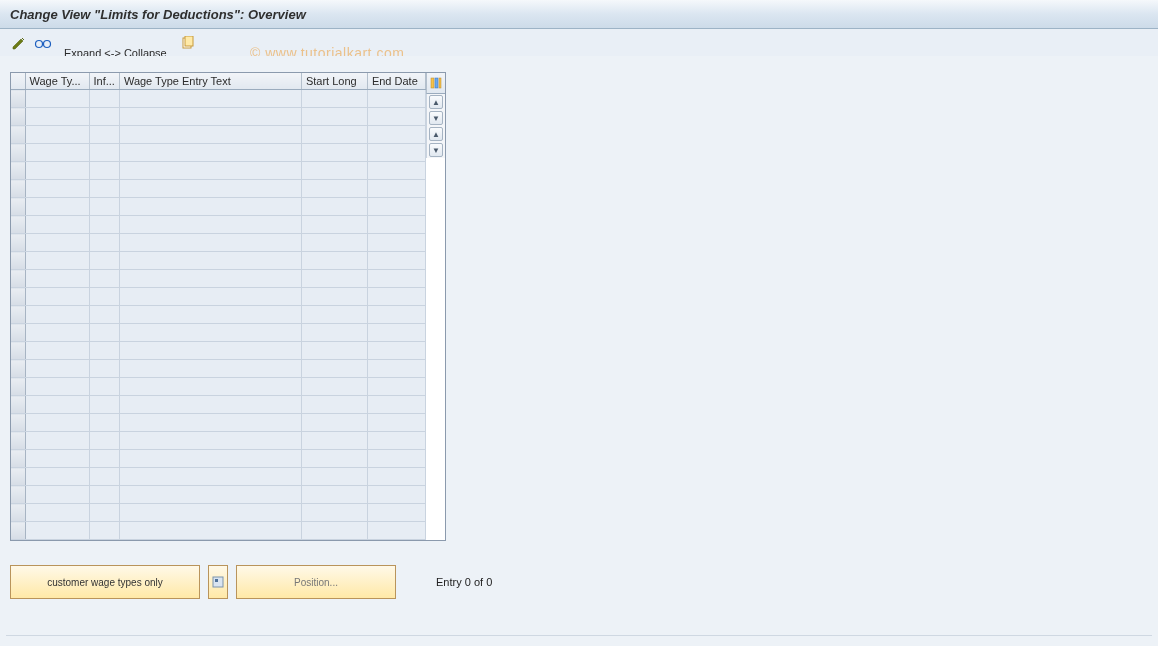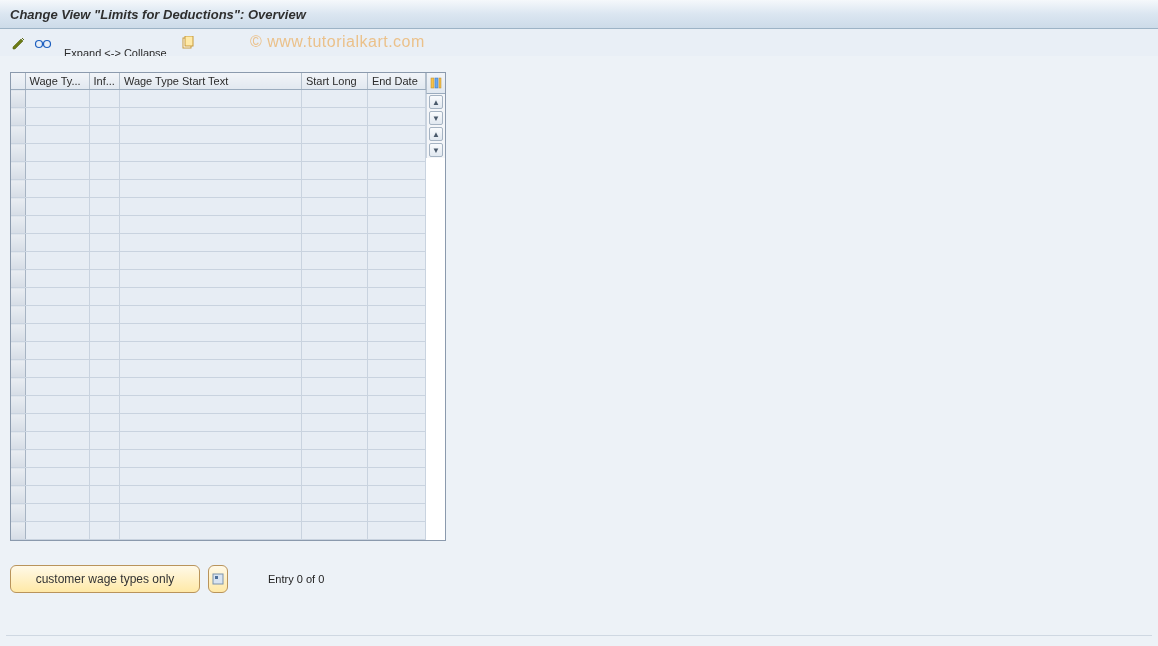--- a/index.html
+++ b/index.html
@@ -56,22 +56,22 @@
   .tb-text-btn {
     padding: 2px 6px;
     color: #2b2b2b;
     font-size: 11px;
     cursor: default;
     margin-top: 20px;
   }
   .watermark {
     position: absolute;
     left: 250px;
-    top: 4px;
-    font-size: 16px;
+    top: 16px;
+    font-size: 14px;
     color: rgba(236,154,49,0.55);
     letter-spacing: .5px;
     pointer-events: none;
     white-space: nowrap;
   }
   
   .content {
     position: absolute;
     top: 56px;
     left: 0;
@@ -158,28 +158,28 @@
   }
   .vscroll .track { flex: 1; }
   
   .bottom-bar {
     margin-top: 24px;
     display: flex;
     align-items: center;
     gap: 8px;
   }
   .btn {
-    height: 28px;
+    height: 34px;
     border: 1px solid #b9945b;
-    border-radius: 6px;
+    border-radius: 0;
     background: linear-gradient(#fff9e8, #ffe9a7);
     display: flex;
     align-items: center;
     justify-content: center;
-    font-size: 12px;
+    font-size: 10px;
     color: #333;
     padding: 0 10px;
     min-width: 190px;
     box-sizing: border-box;
   }
   .btn.small { min-width: 20px; width: 20px; padding: 0; }
   .btn.pos { min-width: 160px; color: #777; }
   .entry-text {
     margin-left: 32px;
     color: #222;
@@ -231,21 +231,21 @@
   <div class="content">
 
     <div class="table-wrap">
       <div class="table-inner">
         <table class="grid">
           <thead>
             <tr>
               <th class="sel-col"></th>
               <th style="width:64px">Wage Ty...</th>
               <th style="width:30px">Inf...</th>
-              <th style="width:182px">Wage Type Start Text</th>
+              <th style="width:182px">Wage Type Entry Text</th>
               <th style="width:66px">Start Long</th>
               <th style="width:58px">End Date</th>
             </tr>
           </thead>
           <tbody id="grid-body">
               <tr>
                 <td class="sel-col"></td>
                 <td></td>
                 <td></td>
                 <td></td>
@@ -469,18 +469,21 @@
     <div class="bottom-bar">
       <div class="btn">
         <span>customer wage types only</span>
       </div>
       <div class="btn small">
         <svg width="12" height="12" viewBox="0 0 12 12">
             <rect x="1" y="1" width="10" height="10" fill="#d9e4f1" stroke="#7d93ab"></rect>
             <rect x="3" y="3" width="3" height="3" fill="#4f719a"></rect>
           </svg>
       </div>
+      <div class="btn pos">
+        <span>Position...</span>
+      </div>
       <span class="entry-text">Entry 0 of 0</span>
     </div>
 
     <div class="edge-line"></div>
   </div>
 </div>
 
 </body></html>

